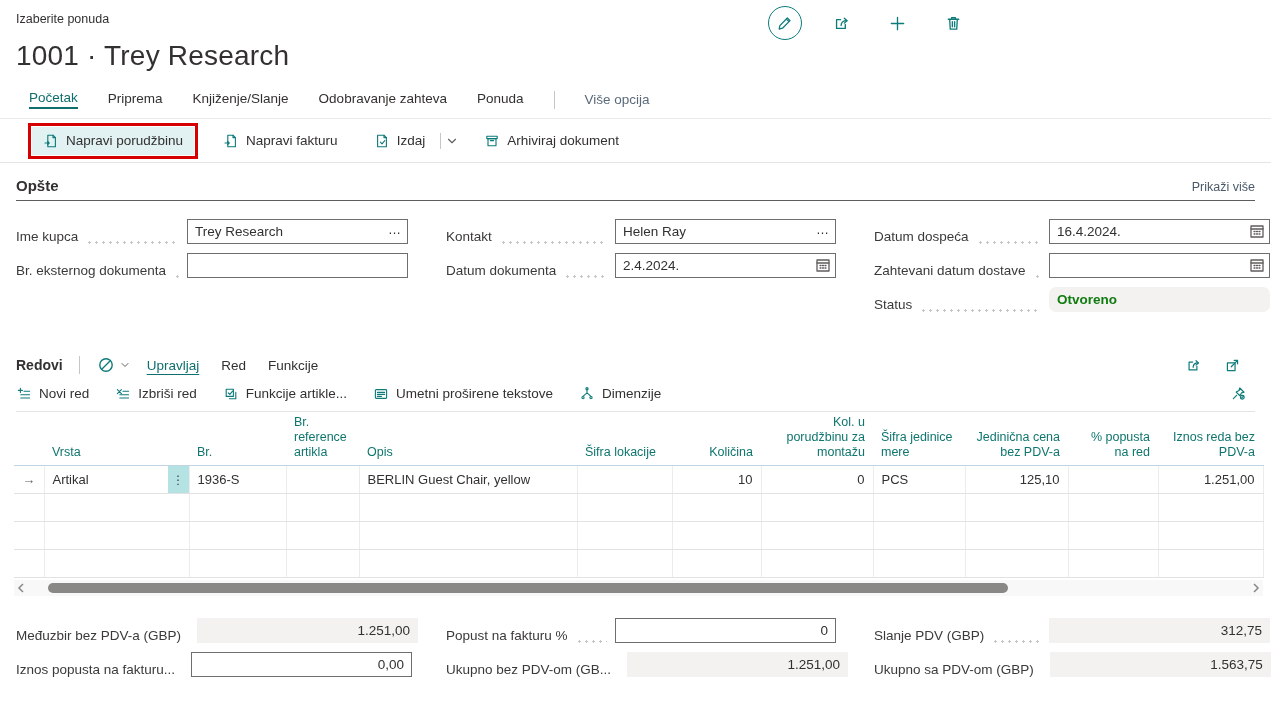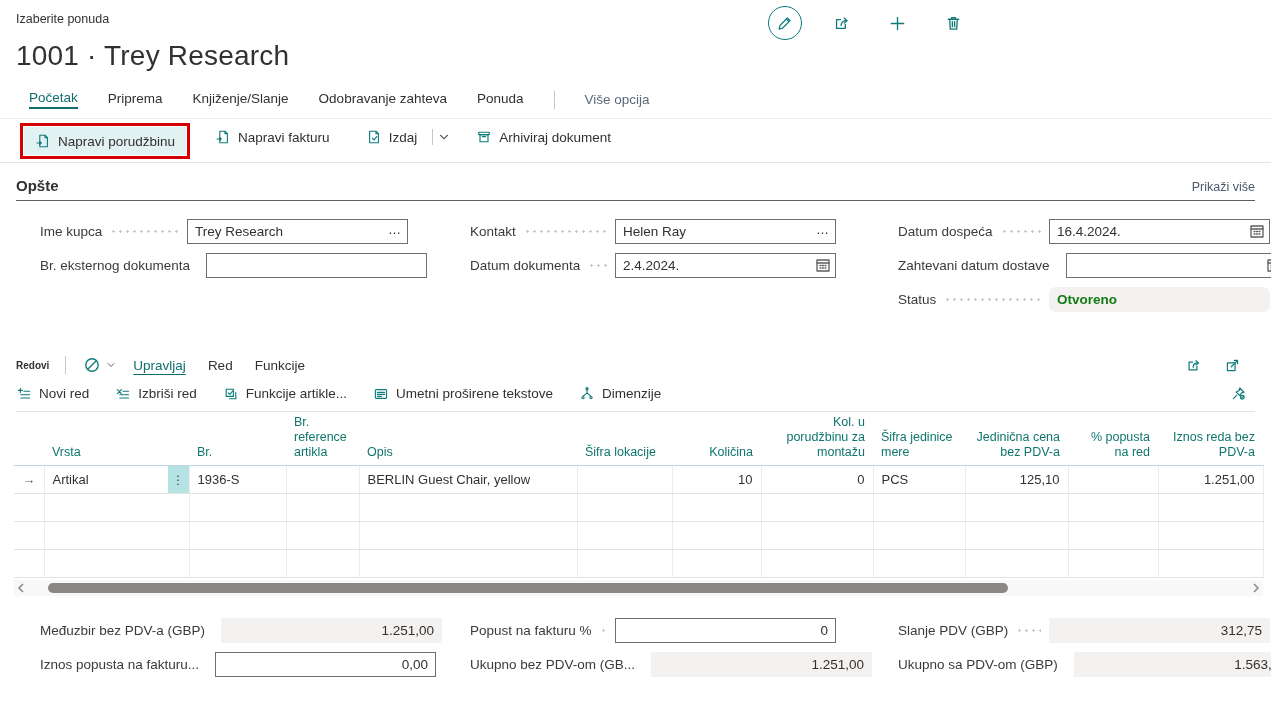--- a/index.html
+++ b/index.html
@@ -19,56 +19,56 @@
 
   
   .tabs { display:flex; align-items:center; gap:30px; padding-left:29px; margin-top:18px;
           border-bottom:1px solid #eceae8; padding-bottom:9px; font-size:13.5px; }
   .tab { cursor:pointer; color:#323130; padding-bottom:2px; }
   .tab.active { color:#0f6e6e; border-bottom:2px solid #0f6e6e; }
   .tabs .vdiv { width:1px; height:18px; background:#c8c6c4; }
   .tab-more { color:#5a6a7a; cursor:pointer; }
 
   
-  .actionbar { display:flex; align-items:flex-start; margin-top:0; padding:4px 0 4px 20px;
+  .actionbar { display:flex; align-items:center; margin-top:0; padding:4px 0 4px 28px;
                border-bottom:1px solid #e6e4e2; height:44px; }
   .redbox { border:3px solid #d60000; padding:1px; display:inline-flex; margin-right:14px; }
   .abtn { display:inline-flex; align-items:center; gap:7px; padding:6px 11px; font-size:13.5px;
           color:#323130; cursor:pointer; white-space:nowrap; }
   .abtn.hl { background:#e2f1f1; }
   .split { display:inline-flex; align-items:center; margin-right:14px; }
   .split .vthin { width:1px; height:16px; background:#c8c6c4; margin:0 4px; }
   .chev { cursor:pointer; }
 
   
   .sec-head { display:flex; align-items:flex-end; justify-content:space-between;
               margin:14px 16px 0 16px; border-bottom:1px solid #5f5d5b; padding-bottom:6px; }
   .sec-title { font-size:15px; font-weight:700; }
   .showmore { font-size:12.5px; color:#4a5a6a; cursor:pointer; }
 
   
   .form-grid { display:grid; grid-template-columns:392px 390px 396px; column-gap:38px;
                padding:18px 13px 0 16px; }
-  .frow { display:flex; align-items:center; height:25px; margin-bottom:9px;margin-left:24px; }
+  .frow { display:flex; align-items:flex-end; height:25px; margin-bottom:9px; }
   .flabel { font-size:13.5px; color:#3b3a39; white-space:nowrap; }
   .leader { flex:1; height:3px; margin:0 8px;
             background-image:radial-gradient(circle, #c8c6c4 1px, transparent 1.2px);
             background-size:7px 3px; background-repeat:repeat-x; background-position:left center; }
   .fctrl { width:221px; flex:0 0 221px; position:relative; }
   .fctrl input { width:100%; height:25px; border:1px solid #6e6e6e; font-size:13.5px;
                  font-family:inherit; color:#323130; padding:0 24px 0 7px; background:#fff; }
   .fctrl input.noicon { padding-right:7px; }
   .assist { position:absolute; right:6px; top:3px; font-size:13px; color:#323130; cursor:pointer; letter-spacing:1px; }
   .calico { position:absolute; right:5px; top:4px; cursor:pointer; }
   .status-box { width:221px; height:25px; background:#f3f2f1; display:flex; align-items:center;
                 padding-left:8px; font-size:13.5px; font-weight:700; color:#107c10;border-radius:7px; }
 
   
   .lines-head { display:flex; align-items:center; gap:16px; margin:34px 16px 0 16px; }
-  .lines-title { font-size:10px; font-weight:700; }
+  .lines-title { font-size:14px; font-weight:700; }
   .lines-head .vdiv { width:1px; height:18px; background:#c8c6c4; }
   .lmenu { display:flex; align-items:center; gap:22px; font-size:13.5px; }
   .lmenu .mi { cursor:pointer; }
   .lmenu .mi.active { color:#0f6e6e; text-decoration:underline; text-underline-offset:4px; }
   .lines-head-right { margin-left:auto; display:flex; align-items:center; gap:22px; margin-right:14px; }
   .icon-inline { display:inline-flex; align-items:center; cursor:pointer; }
 
   .lines-toolbar { display:flex; align-items:center; gap:26px; margin:10px 16px 0 16px;
                    border-bottom:1px solid #e6e4e2; padding-bottom:9px; }
   .tbi { display:inline-flex; align-items:center; gap:7px; font-size:13.5px; cursor:pointer; white-space:nowrap; }

